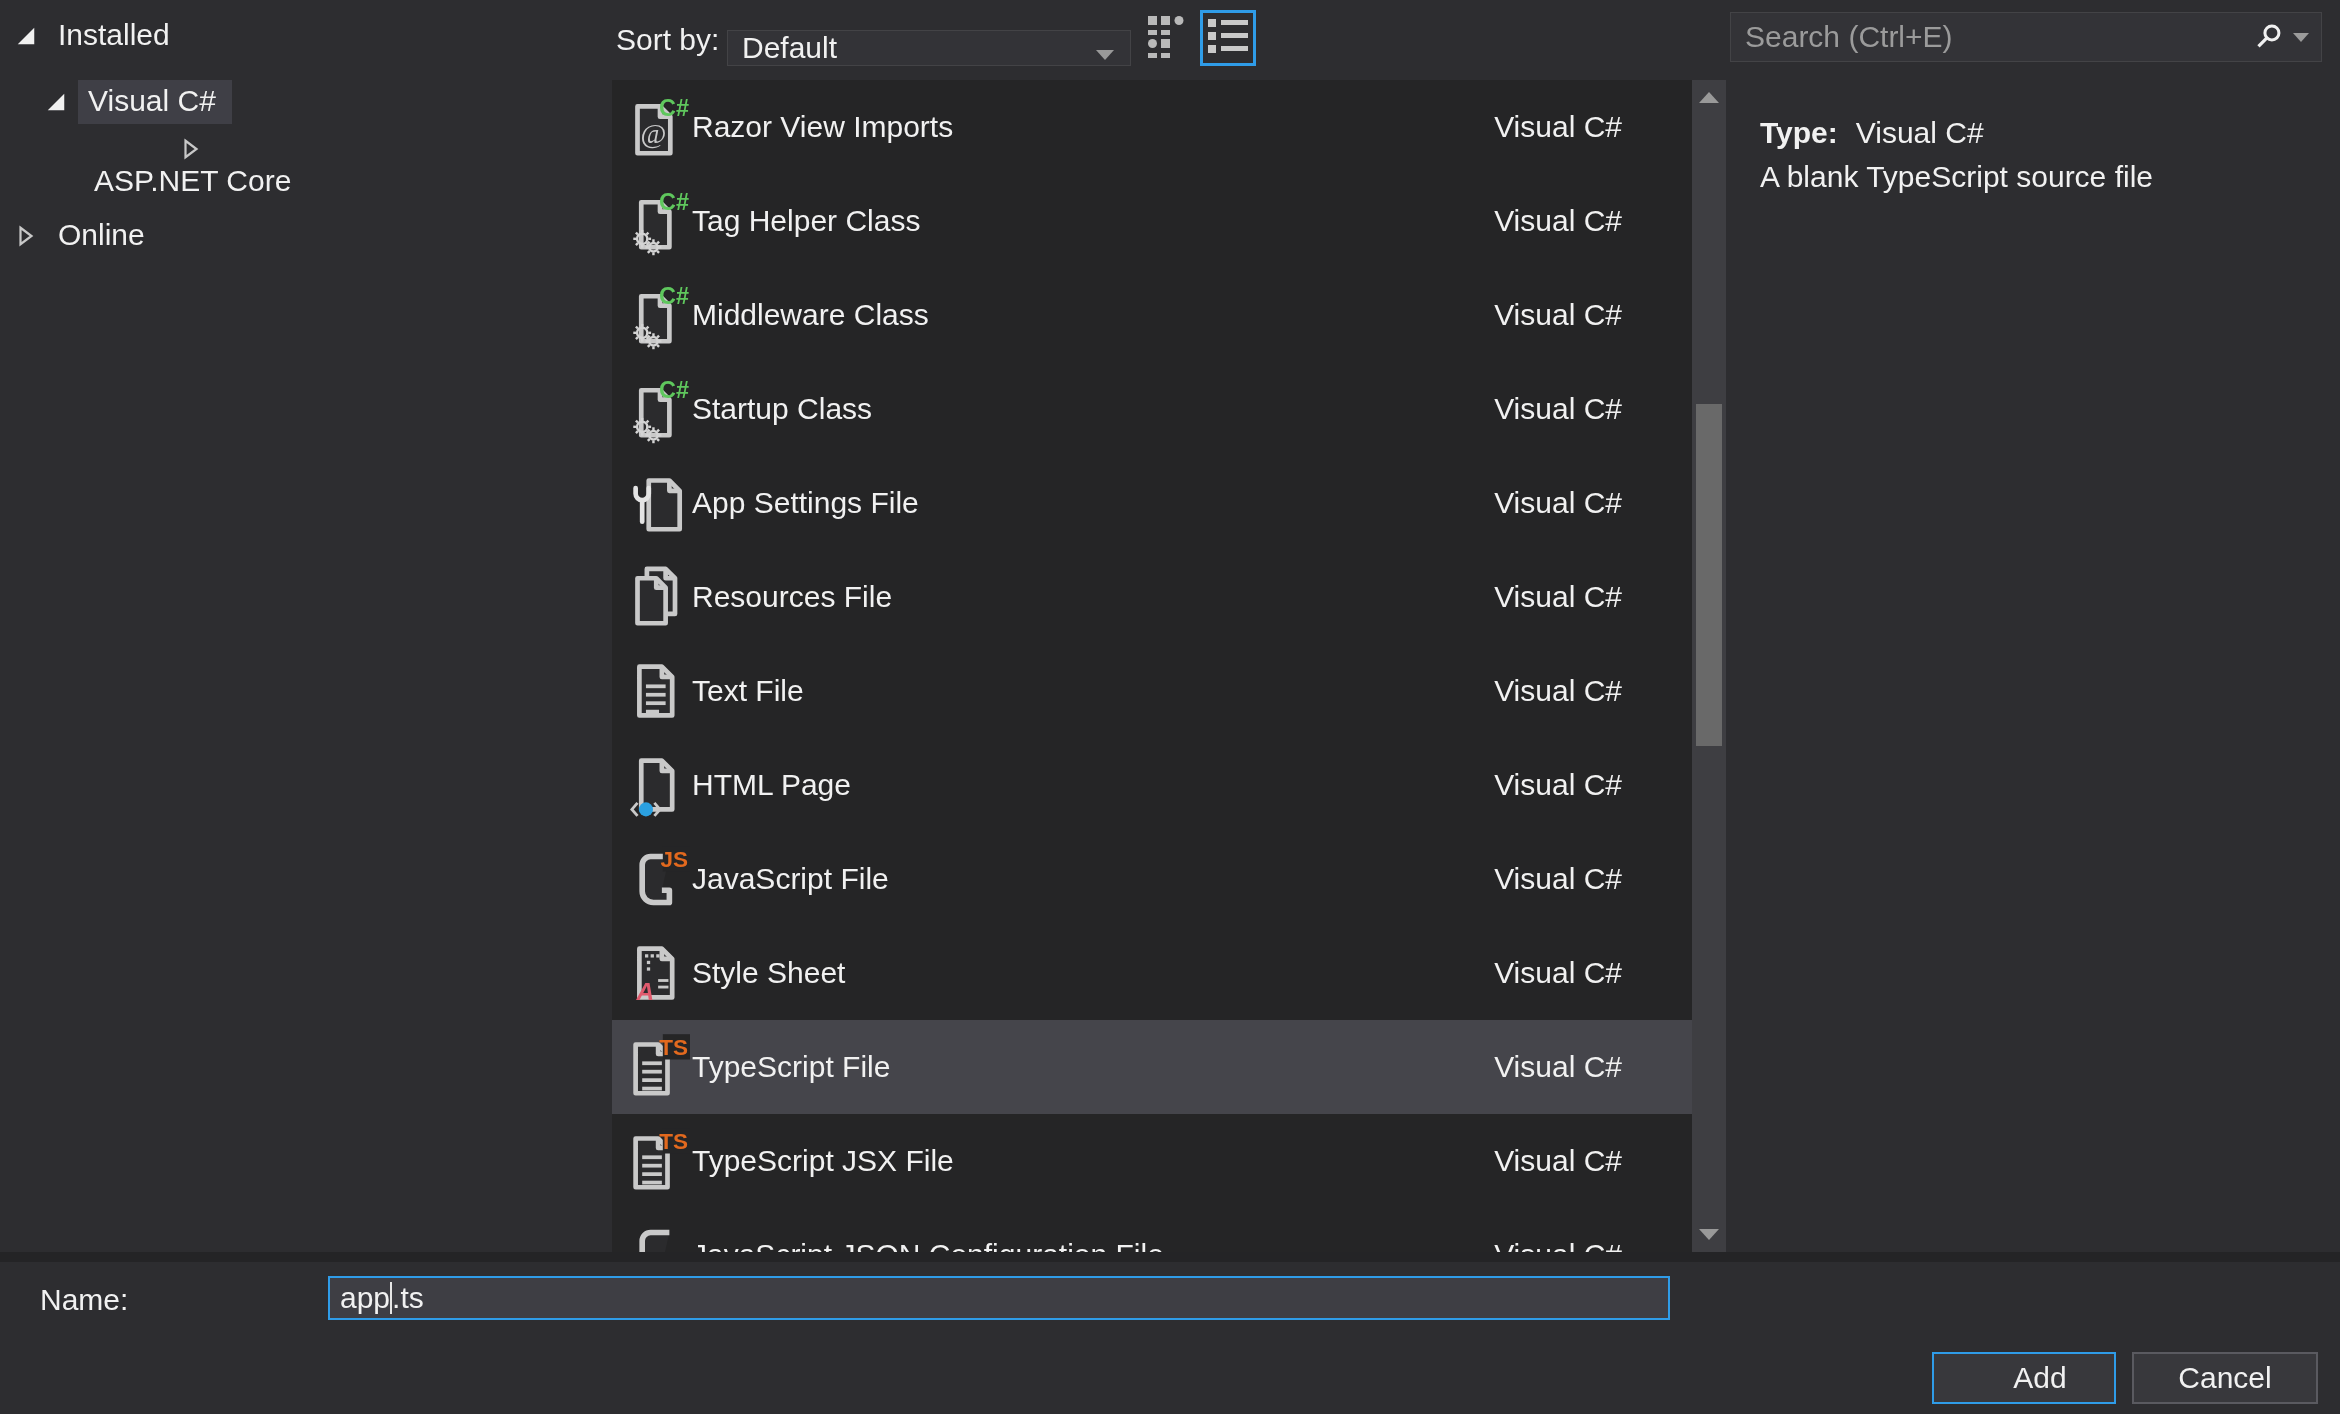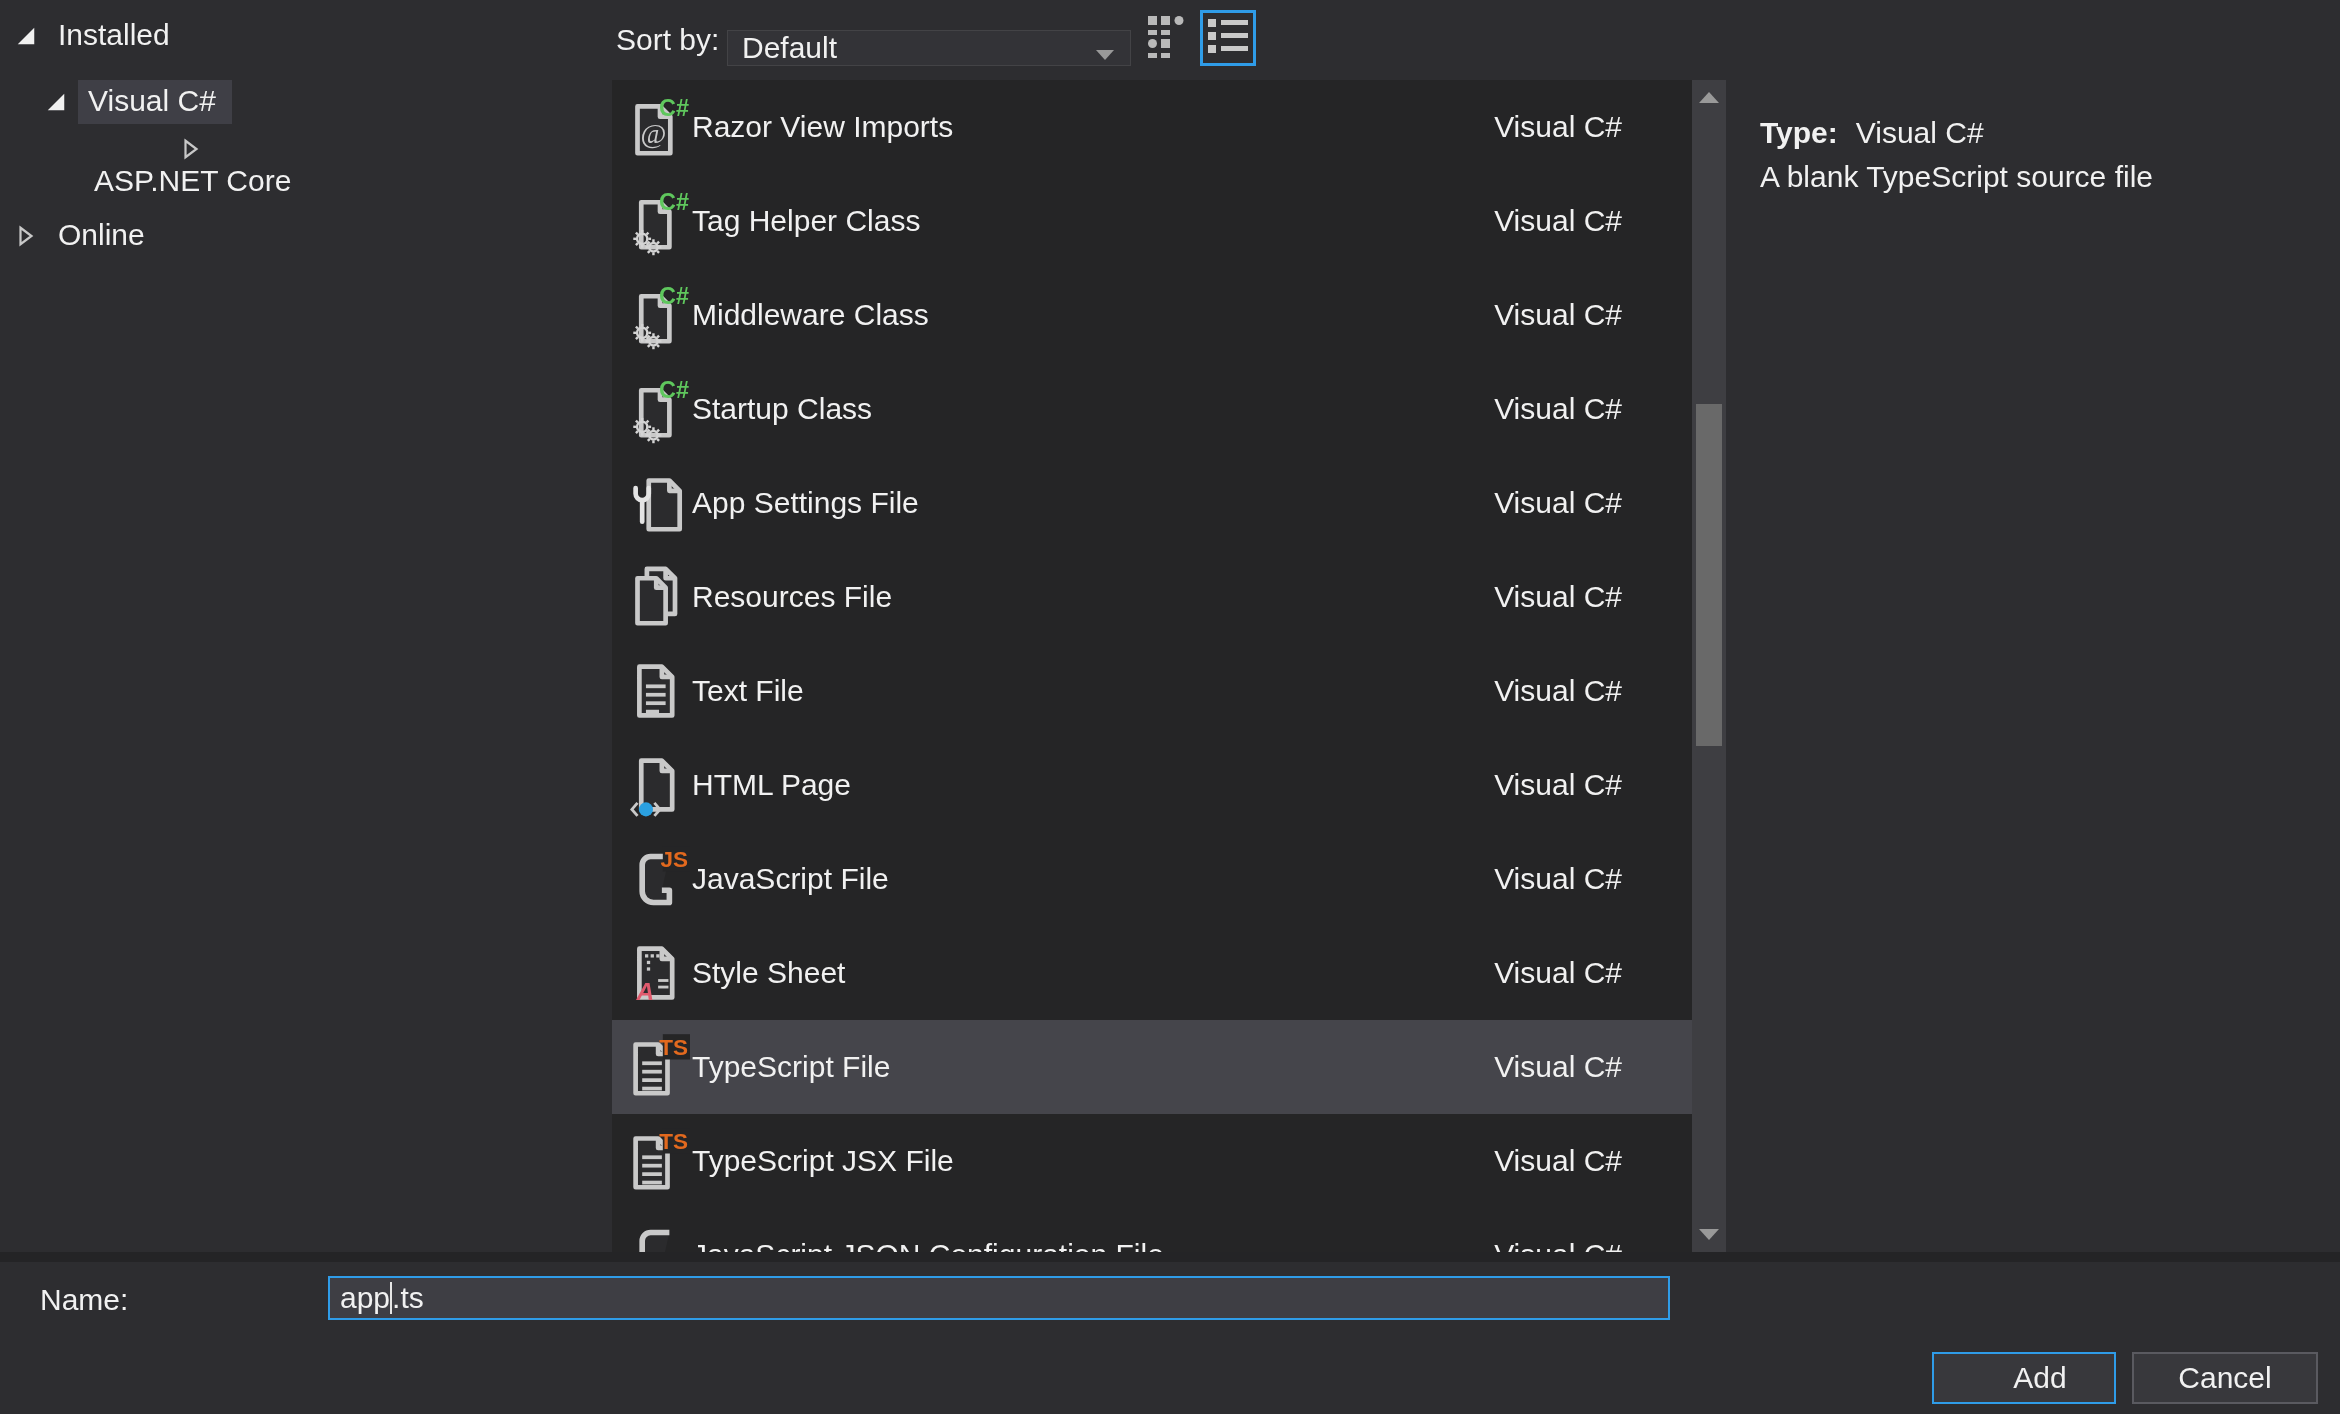--- a/index.html
+++ b/index.html
@@ -129,20 +129,30 @@
         <rect x="0" y="2" width="8" height="8"></rect>
           <rect x="13" y="3" width="27" height="5"></rect>
         <rect x="0" y="15" width="8" height="8"></rect>
           <rect x="13" y="16" width="27" height="5"></rect>
         <rect x="0" y="28" width="8" height="8"></rect>
           <rect x="13" y="29" width="27" height="5"></rect>
       </svg>
     </span>
   </div>
 
+  <div class="searchbox">
+    <span class="ph">Search (Ctrl+E)</span>
+    <span class="mag">
+      <svg width="28" height="28" viewBox="0 0 24 24">
+        <circle cx="14.5" cy="8.5" r="6" fill="none" stroke="#f1f1f1" stroke-width="2.6"></circle>
+        <line x1="10" y1="13" x2="3" y2="20" stroke="#f1f1f1" stroke-width="2.8"></line>
+      </svg>
+    </span>
+    <span class="sc"></span>
+  </div>
 
   <div class="type-row">
     <span class="tlb">Type:</span>
     <span>Visual C#</span>
   </div>
   <div class="desc">A blank TypeScript source file</div>
 
   <div id="template-list">
       <div class="trow">
         <span class="ticon">

